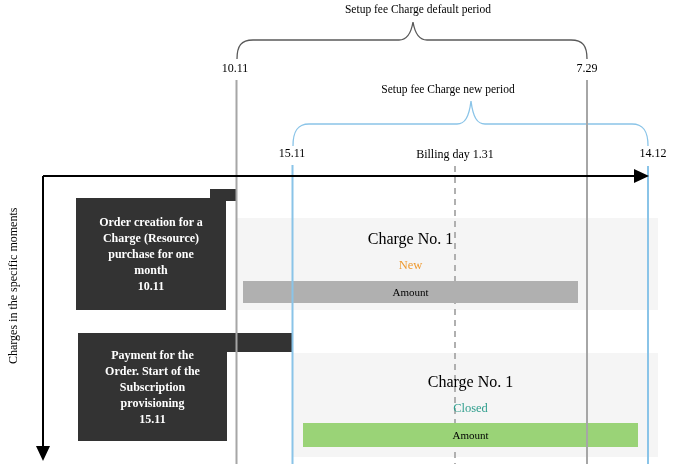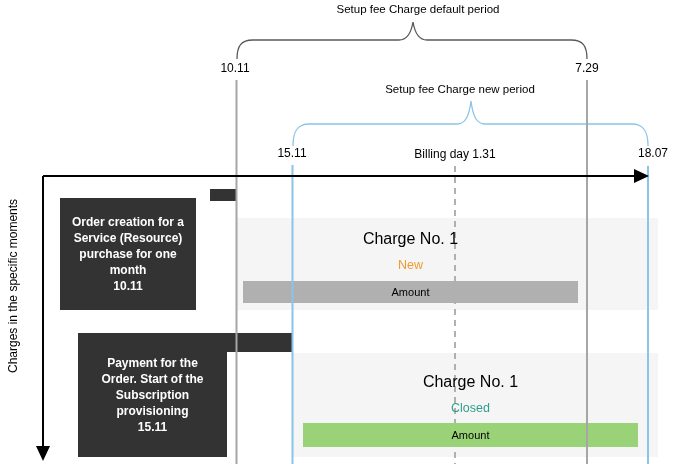--- a/index.html
+++ b/index.html
@@ -1,18 +1,18 @@
 <!DOCTYPE html>
 <html style="--accent_blue: #8ac4e8; --line_gray: #a6a6a6; --dash_gray: #b0b0b0; --band_bg: #f5f5f5; --box_bg: #333333; --box_text: #ffffff; --bar_gray: #b0b0b0; --bar_green: #9ad377; --status_new: #ee9a31; --status_closed: #2f9e8d; --brace_dark: #595959;"><head>
 <meta charset="utf-8">
 <style>
   html,body{margin:0;padding:0;background:#fff;}
   #stage{
     position:relative;width:689px;height:464px;background:#fff;overflow:hidden;
-    font-family:Liberation Sans, sans-serif;color:#000;
+    font-family:Liberation Serif, serif;color:#000;
   }
   .abs{position:absolute;}
   .ctr{text-align:center;}
   .period-title{font-size:11.5px;z-index:6;white-space:nowrap;}
   .date-label{font-size:12px;z-index:6;white-space:nowrap;}
   .billing-label{font-size:12px;z-index:6;white-space:nowrap;}
   .band{background:var(--band_bg);z-index:1;}
   .dashed-line{
     width:2px;z-index:2;
     background:repeating-linear-gradient(to bottom, var(--dash_gray) 0 6px, transparent 6px 11px);
@@ -42,46 +42,46 @@
   .vline-blue{stroke:var(--accent_blue);stroke-width:2;fill:none;}
   .axis{stroke:#000;stroke-width:2;fill:none;}
   .arrowhead{fill:#000;stroke:none;}
 </style>
 </head>
 <body>
 
 <div id="stage">
 
   <div class="abs ctr period-title" style="left:268px;top:3px;width:300px;">Setup fee Charge default period</div>
-  <div class="abs ctr period-title" style="left:360px;top:83px;width:200px;">Setup fee Charge new period</div>
+  <div class="abs ctr period-title" style="left:348px;top:83px;width:200px;">Setup fee Charge new period</div>
 
   <div class="abs ctr date-label" style="left:205px;top:61px;width:60px;">10.11</div>
   <div class="abs ctr date-label" style="left:557px;top:61px;width:60px;">7.29</div>
   <div class="abs ctr date-label" style="left:262px;top:146px;width:60px;">15.11</div>
-  <div class="abs ctr date-label" style="left:623px;top:146px;width:60px;">18.07</div>
+  <div class="abs ctr date-label" style="left:623px;top:146px;width:60px;">14.12</div>
   <div class="abs ctr billing-label" style="left:385px;top:147px;width:140px;">Billing day 1.31</div>
 
   <div class="abs y-axis-label" style="left:2px;top:172px;width:22px;height:228px;">Charges in the specific moments</div>
 
   <div class="abs band" style="left:237px;top:218px;width:421px;height:92px;"></div>
   <div class="abs band" style="left:292px;top:353px;width:366px;height:104px;"></div>
 
   <div class="abs dashed-line" style="left:454px;top:166px;height:298px;"></div>
 
   <div class="abs event-tab" style="left:210px;top:189px;width:27px;height:12px;"></div>
-  <div class="abs event-box" style="left:60px;top:198px;width:136px;height:112px;">
+  <div class="abs event-box" style="left:76px;top:198px;width:150px;height:112px;">
     <span>Order creation for a</span>
-    <span>Service (Resource)</span>
+    <span>Charge (Resource)</span>
     <span>purchase for one</span>
     <span>month</span>
     <span>10.11</span>
   </div>
 
   <div class="abs event-tab" style="left:200px;top:333px;width:92px;height:19px;"></div>
-  <div class="abs event-box" style="left:78px;top:333px;width:149px;height:124px;">
+  <div class="abs event-box" style="left:78px;top:333px;width:149px;height:108px;">
     <span>Payment for the</span>
     <span>Order. Start of the</span>
     <span>Subscription</span>
     <span>provisioning</span>
     <span>15.11</span>
   </div>
 
   <div class="abs ctr charge-title" style="left:243px;top:230px;width:335px;">Charge No. 1</div>
   <div class="abs ctr charge-status status-new" style="left:243px;top:258px;width:335px;">New</div>
   <div class="abs amount-bar bar-gray" style="left:243px;top:281px;width:335px;height:22px;">

